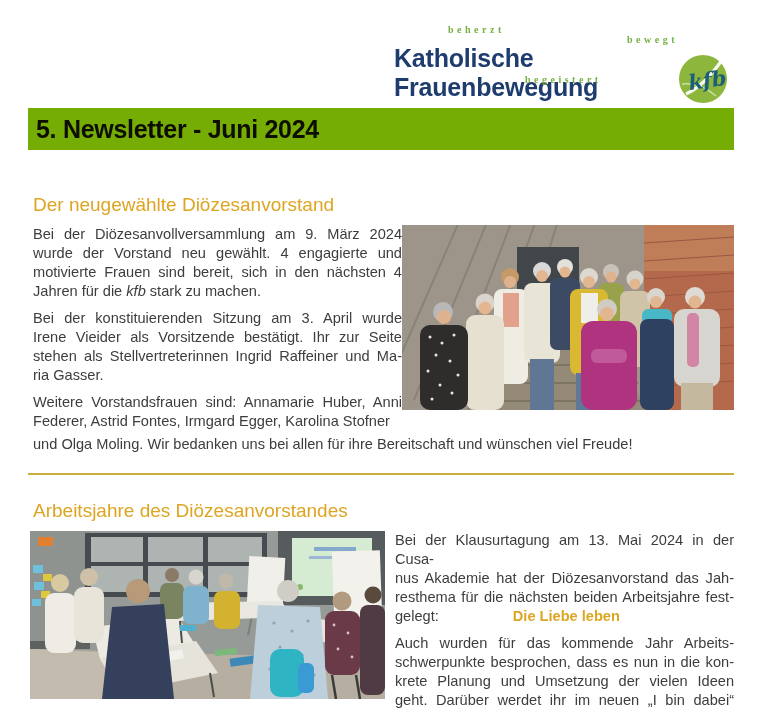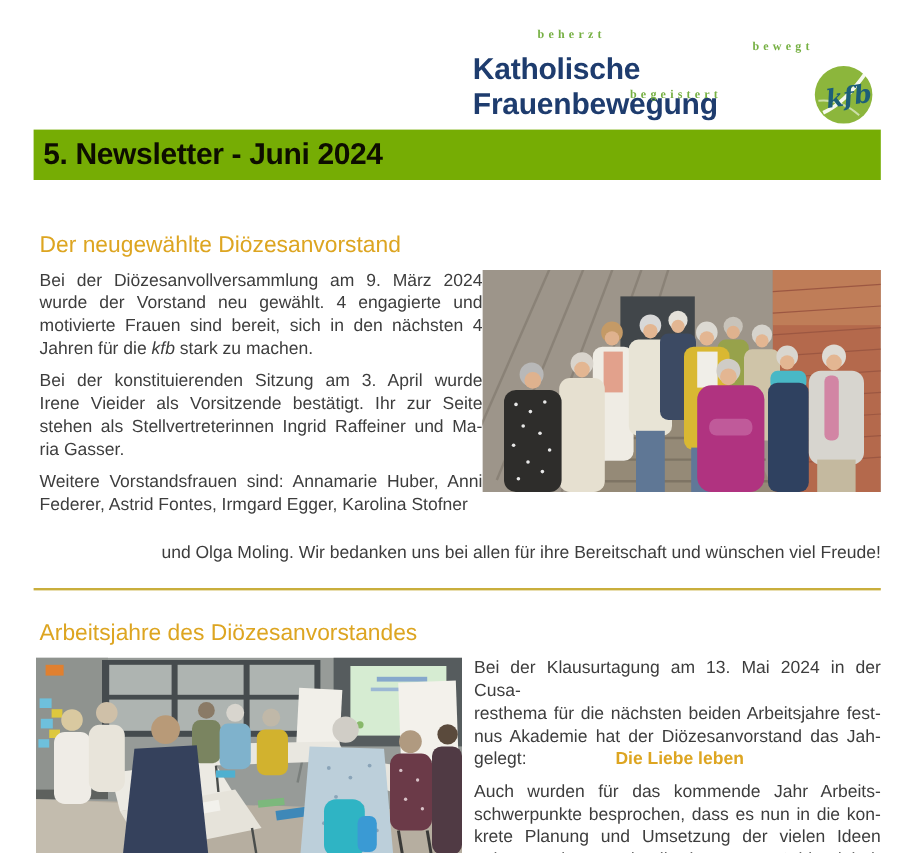--- a/index.html
+++ b/index.html
@@ -34,21 +34,21 @@
     color: #dda521; font-weight: normal; font-size: 19px;
     margin: 0 28px 9px 33px;
   }
   .sec-heading.first { margin-top: 44px; }
   .sec-heading.second { margin-top: 25px; }
   .ln { font-size: 14.6px; line-height: 19px; color: #3d3d3d; }
   .j  { text-align: justify; text-align-last: justify; }
   .para { margin-bottom: 8px; }
   .para:last-child { margin-bottom: 0; }
   .s1-body { display: grid; grid-template-columns: 1fr 332px; margin: 0 28px 0 33px; align-items: start; }
-  .s1-full { margin: 21px 28px 0 33px; text-align: right; }
+  .s1-full { margin: 4px 28px 0 33px; }
   .photo-frame1 { width: 332px; height: 185px; }
   .photo-frame1 svg, .photo-frame2 svg { display: block; width: 100%; height: 100%; }
   .gold-rule { height: 2px; background: #c9ae3c; margin: 19px 28px 0 28px; }
   .s2-body { display: grid; grid-template-columns: 355px 1fr; column-gap: 10px; margin: 0 28px 0 30px; align-items: start; }
   .photo-frame2 { width: 355px; height: 168px; }
   .theme-line { display: flex; }
   .theme {
     color: #dda521; font-weight: bold; margin-left: 74px;
   }
   .italic { font-style: italic; }
@@ -289,22 +289,22 @@
         <rect x="240" y="118" width="34" height="48" rx="10" fill="#2fb4c4"></rect>
         <rect x="268" y="132" width="16" height="30" rx="6" fill="#3a9ad4"></rect>
         <line x1="302" y1="144" x2="306" y2="168" stroke="#3a3a38" stroke-width="2.5"></line>
         <line x1="326" y1="144" x2="330" y2="168" stroke="#3a3a38" stroke-width="2.5"></line>
       </svg>
     </div>
 
     <div class="s2-text">
       <div class="para">
         <div class="ln j">Bei der Klausurtagung am 13. Mai 2024 in der Cusa-</div>
+        <div class="ln j">nus Akademie hat der Diözesanvorstand das Jah-</div>
         <div class="ln j">resthema für die nächsten beiden Arbeitsjahre fest-</div>
-        <div class="ln j">nus Akademie hat der Diözesanvorstand das Jah-</div>
         <div class="ln theme-line">
           <span>gelegt:</span>
           <span class="theme">Die Liebe leben</span>
         </div>
       </div>
       <div class="para">
         <div class="ln j">Auch wurden für das kommende Jahr Arbeits-</div>
         <div class="ln j">schwerpunkte besprochen, dass es nun in die kon-</div>
         <div class="ln j">krete Planung und Umsetzung der vielen Ideen</div>
         <div class="ln j">geht. Darüber werdet ihr im neuen „I bin dabei“</div>

